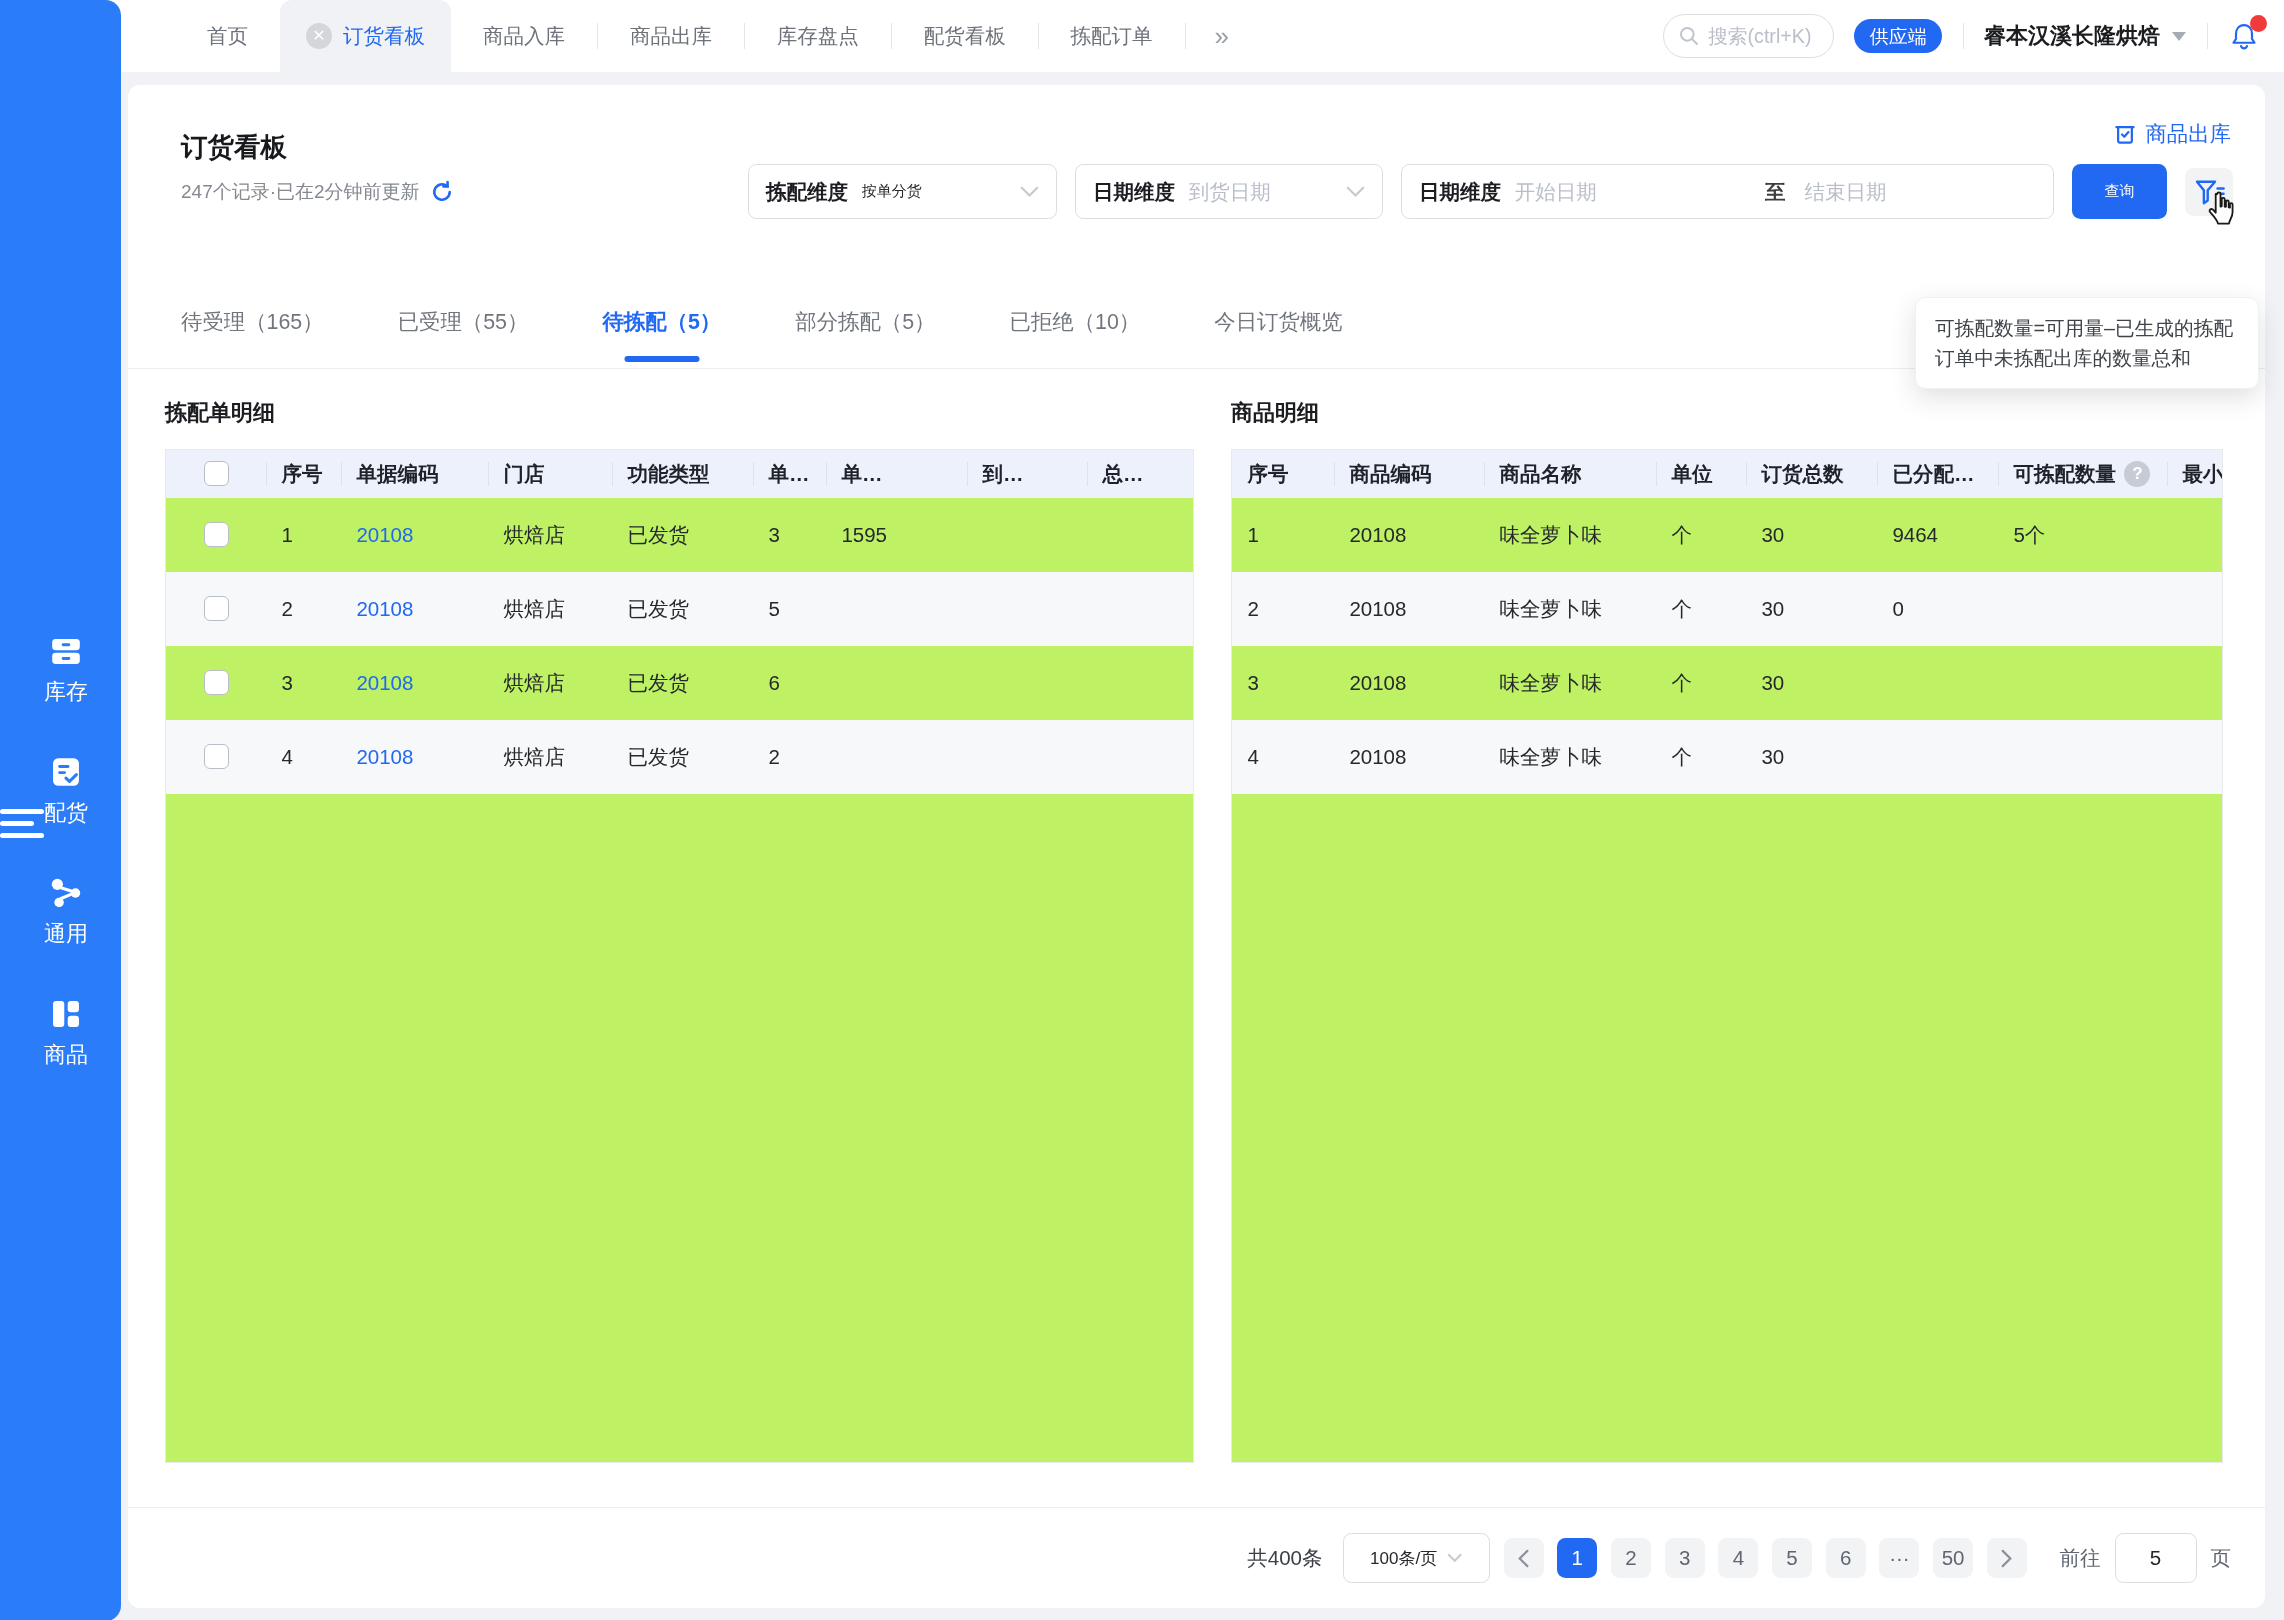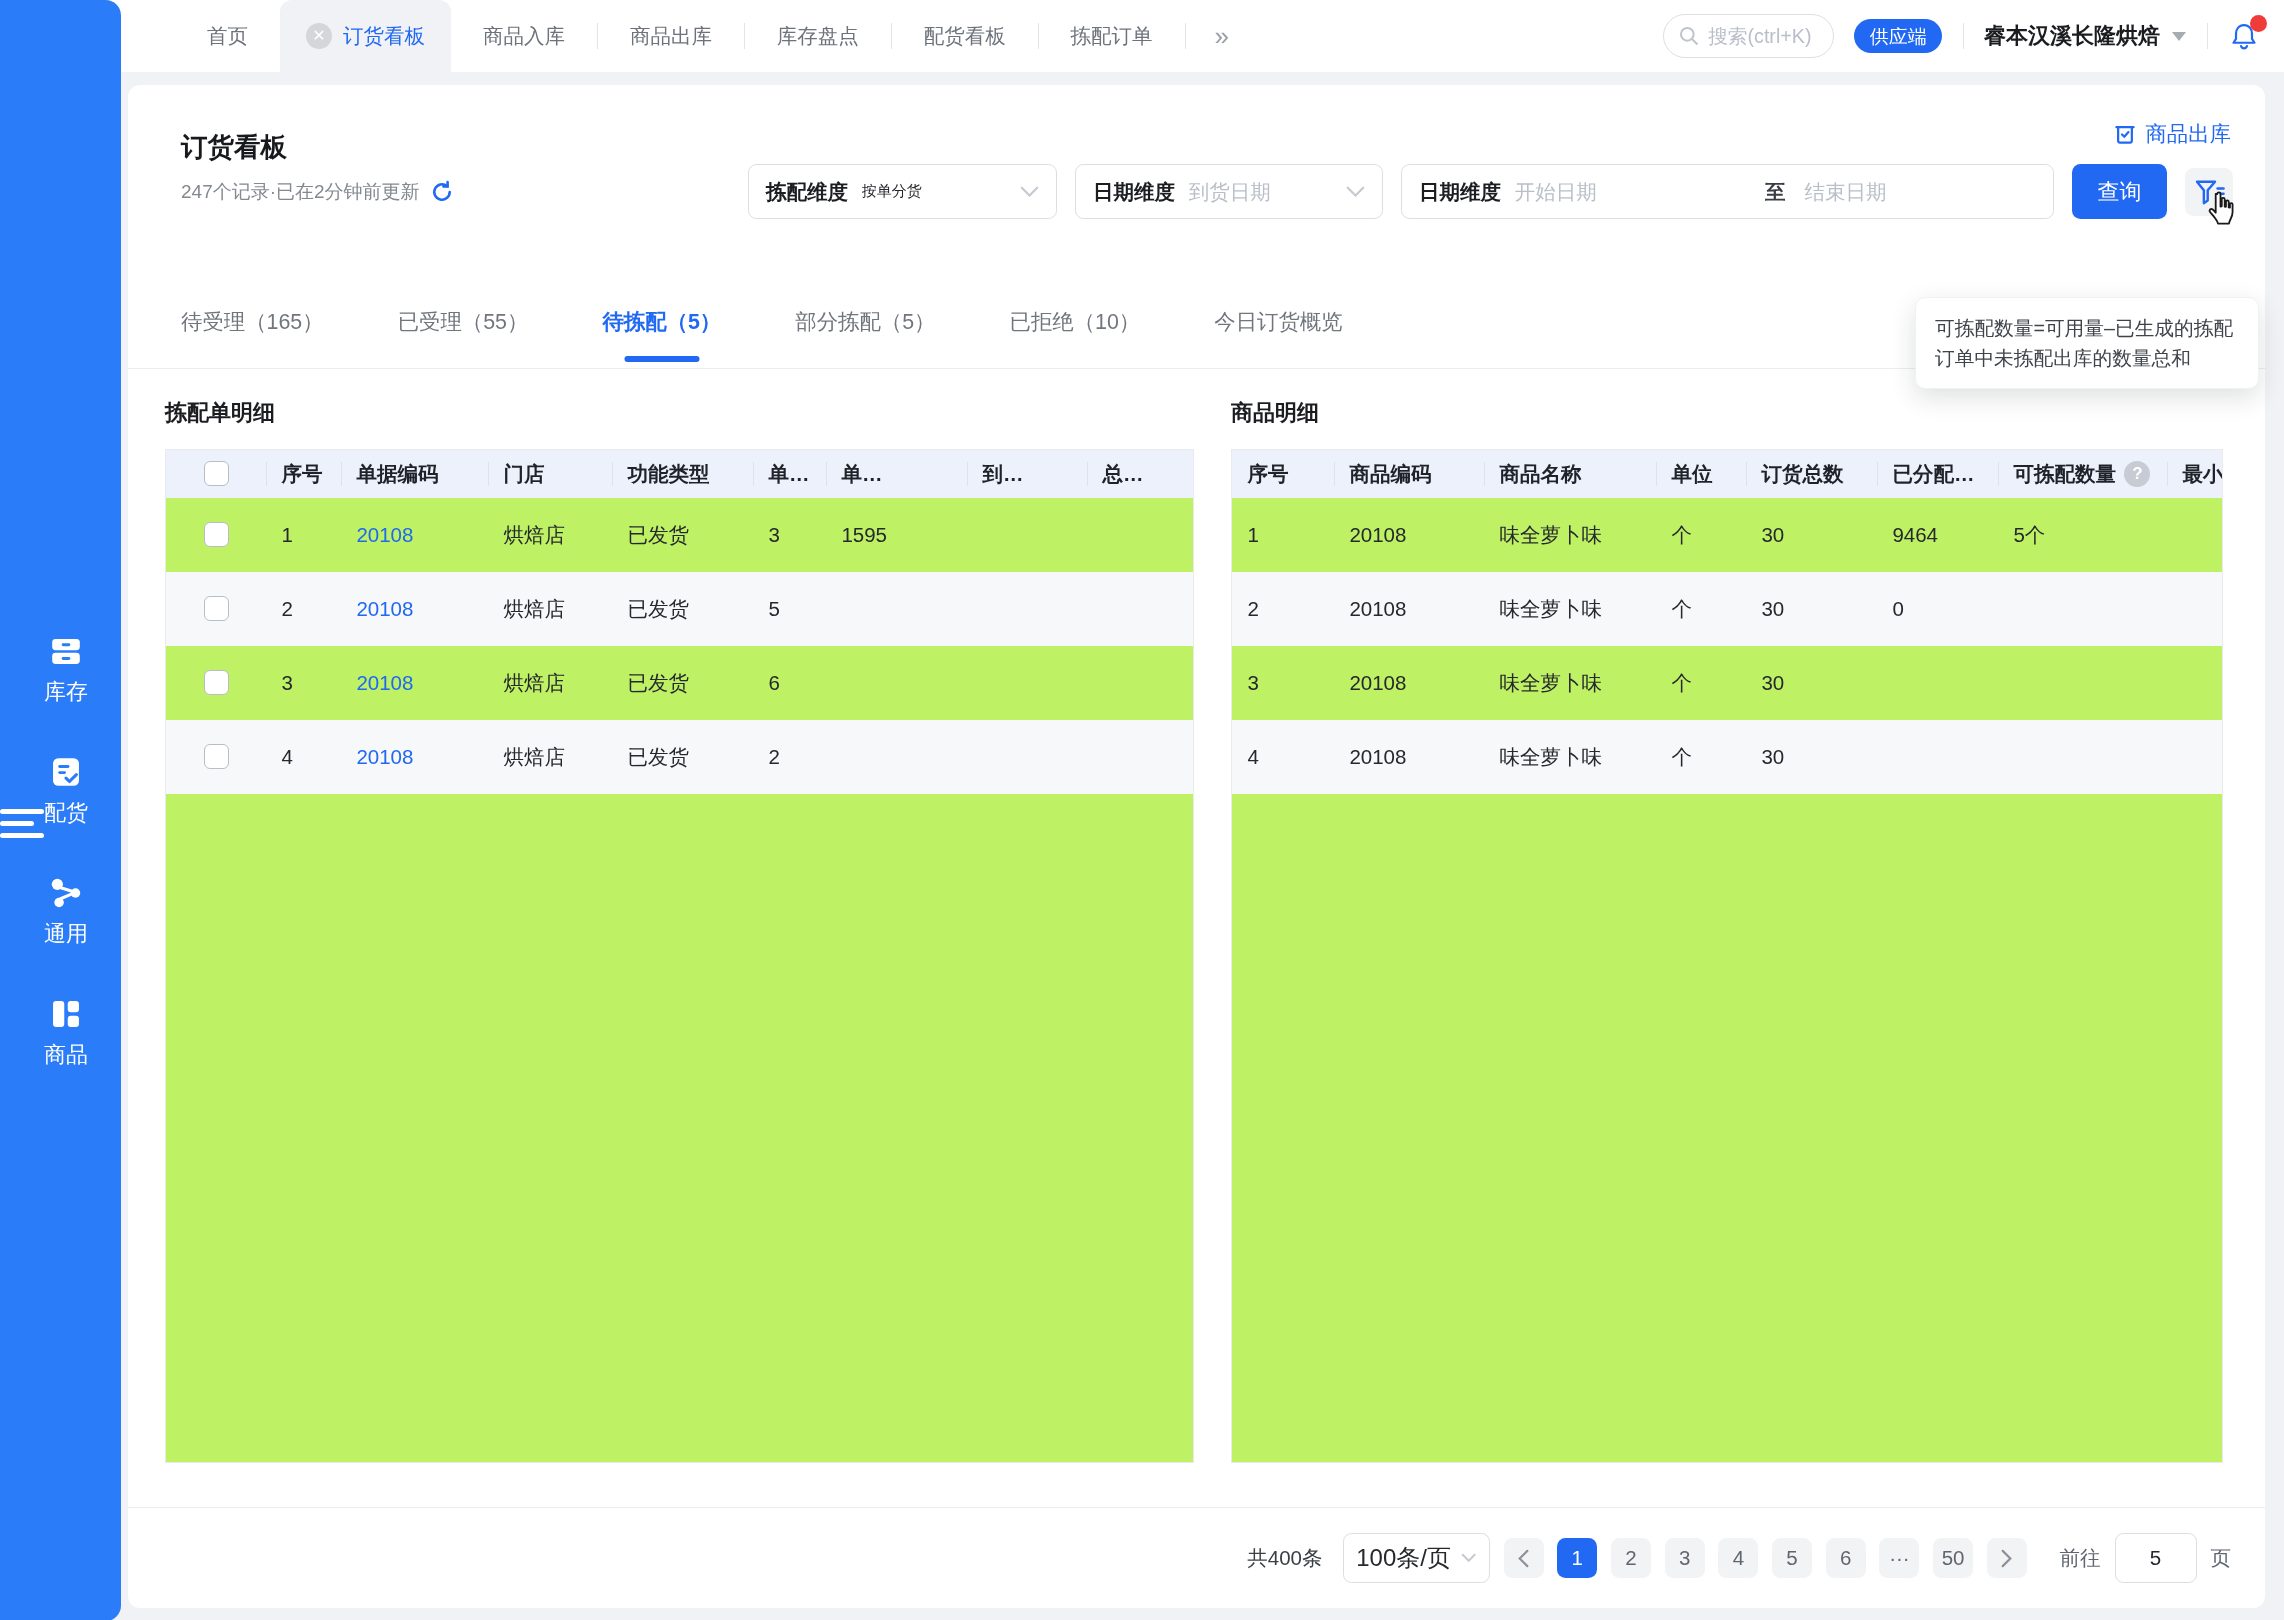--- a/index.html
+++ b/index.html
@@ -48,21 +48,21 @@
   .filters{position:absolute;right:32px;top:79px;display:flex;gap:18px;align-items:center;}
   .sel{height:55px;border:1.7px solid #dadde2;border-radius:8.5px;display:flex;align-items:center;padding:0 17px;gap:13.7px;background:#fff;}
   .sel-label{font-size:20.5px;font-weight:700;color:#1b1d21;white-space:nowrap;}
   .sel-value{font-size:15px;color:#26282c;white-space:nowrap;}
   .sel-placeholder{font-size:20.5px;color:#b9bec8;white-space:nowrap;}
   .sel .chev{margin-left:auto;}
   .sel1{width:309px;} .sel2{width:308px;}
   .range{width:653px;}
   .range .mid{font-size:20.5px;font-weight:600;color:#3a3d42;margin:0 5.1px;}
   .range .ph{flex:1;}
-  .btn-primary{width:95px;height:55px;background:var(--accent);color:#fff;font-size:22px;border:none;border-radius:8.5px;cursor:pointer;}
+  .btn-primary{width:95px;height:55px;background:var(--accent);color:#fff;font-size:15px;border:none;border-radius:8.5px;cursor:pointer;}
   .filter-btn{position:relative;width:48px;height:48px;background:#f2f3f5;border-radius:8.5px;display:flex;align-items:center;justify-content:center;cursor:pointer;}
   .cursor-icon{position:absolute;left:19px;top:22px;}
 
   
   .status-tabs{flex:none;display:flex;gap:74px;padding:0 0 0 53px;border-bottom:1.7px solid #ebedf0;height:62px;align-items:flex-start;}
   .stab{position:relative;font-size:21.4px;color:#71757d;padding-bottom:24px;cursor:pointer;white-space:nowrap;}
   .stab.active{color:var(--accent);font-weight:600;}
   .stab.active::after{content:"";position:absolute;left:50%;transform:translateX(-50%);bottom:-1.7px;width:75px;height:6px;border-radius:3.4px;background:var(--accent);}
 
   
@@ -82,21 +82,21 @@
   .tbody-row.stripe{background:var(--stripe);}
   .td{padding-left:15.4px;white-space:nowrap;overflow:hidden;}
   .cbcell{display:flex;justify-content:center;padding-left:0;}
   .checkbox{width:25px;height:25px;border:1.7px solid #b9bdc6;border-radius:6px;background:#fff;cursor:pointer;}
   .link{color:var(--accent);text-decoration:none;cursor:pointer;}
   .qmark{width:26px;height:26px;border-radius:50%;background:#c7cbd3;color:#fff;font-size:17px;display:inline-flex;align-items:center;justify-content:center;flex:none;}
 
   
   .pager{flex:none;height:101px;border-top:1.7px solid #ebedf0;display:flex;align-items:center;justify-content:flex-end;gap:13.7px;padding-right:34px;}
   .total{font-size:20.5px;color:#3c4046;margin-right:6.8px;}
-  .size-select{width:147px;height:50px;border:1.7px solid #dadde2;border-radius:8.5px;display:flex;align-items:center;justify-content:center;gap:10.3px;font-size:24px;color:#26282c;cursor:pointer;}
+  .size-select{width:147px;height:50px;border:1.7px solid #dadde2;border-radius:8.5px;display:flex;align-items:center;justify-content:center;gap:10.3px;font-size:17px;color:#26282c;cursor:pointer;}
   .pbtn{min-width:40px;height:40px;border-radius:8.5px;background:#f2f3f5;color:#5f6670;font-size:20.5px;display:flex;align-items:center;justify-content:center;cursor:pointer;border:none;padding:0 6.8px;}
   .pbtn.active{background:var(--accent);color:#fff;}
   .pbtn.nav-chev{color:#8b9099;}
   .goto{display:flex;align-items:center;gap:14px;margin-left:19px;font-size:20.5px;color:#5f6670;}
   .goto input{width:82px;height:50px;border:1.7px solid #dadde2;border-radius:8.5px;text-align:center;font-size:20.5px;color:#26282c;outline:none;}
 
   
   .tooltip{position:absolute;left:1915px;top:297px;width:344px;z-index:6;background:#fff;border:0.9px solid #f0f1f3;
     border-radius:10.3px;padding:14.5px 19px;font-size:19.7px;line-height:1.55;color:#3f434a;
     box-shadow:0 8.5px 26px rgba(31,35,41,.14);}

